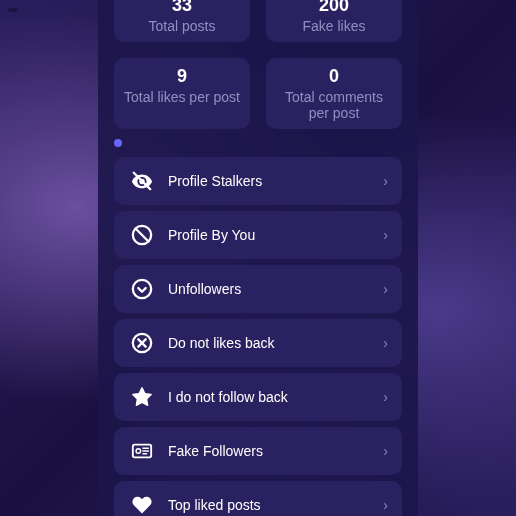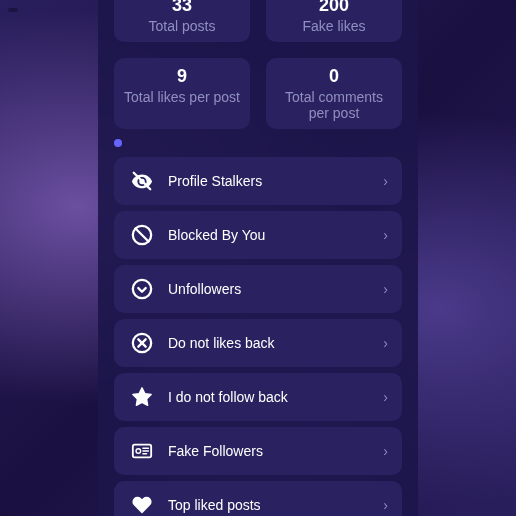--- a/index.html
+++ b/index.html
@@ -170,21 +170,21 @@
       <span class="menu-label">Profile Stalkers</span>
       <span class="menu-chevron">›</span>
     </div>
       <div class="menu-item">
       <div class="menu-icon">
         <svg class="icon-svg" viewBox="0 0 24 24" xmlns="http://www.w3.org/2000/svg">
       <circle cx="12" cy="12" r="10" stroke="white" stroke-width="2.5" fill="none"></circle>
       <line x1="4.93" y1="4.93" x2="19.07" y2="19.07" stroke="white" stroke-width="2.5" stroke-linecap="round"></line>
     </svg>
       </div>
-      <span class="menu-label">Blocked By You</span>
+      <span class="menu-label">Profile By You</span>
       <span class="menu-chevron">›</span>
     </div>
       <div class="menu-item">
       <div class="menu-icon">
         <svg class="icon-svg" viewBox="0 0 24 24" xmlns="http://www.w3.org/2000/svg">
       <circle cx="12" cy="12" r="10" stroke="white" stroke-width="2.5" fill="none"></circle>
       <path d="M8 11l4 4 4-4" stroke="white" stroke-width="2.5" stroke-linecap="round" stroke-linejoin="round" fill="none"></path>
     </svg>
       </div>
       <span class="menu-label">Unfollowers</span>

